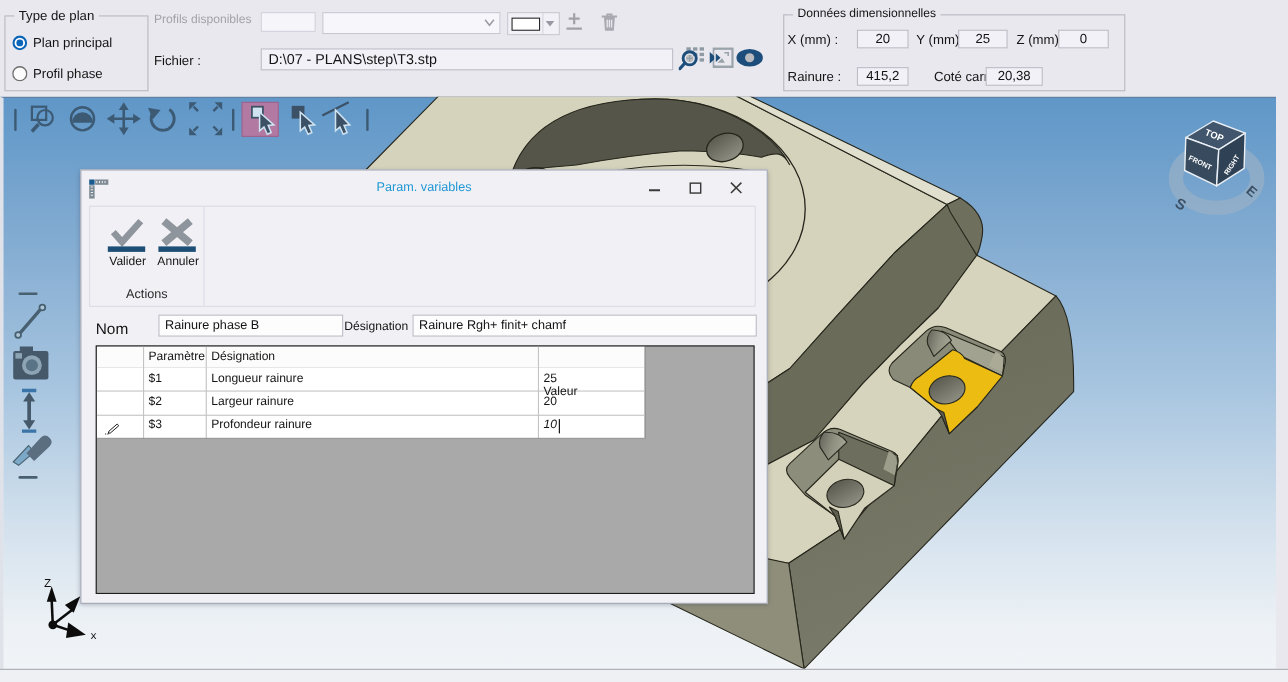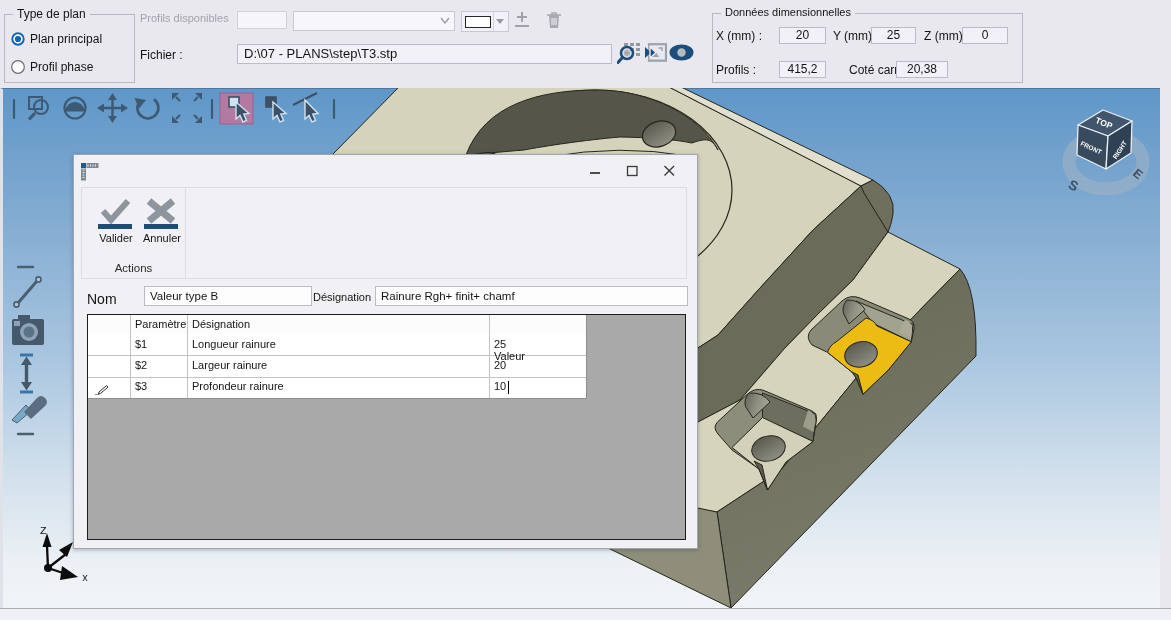--- a/index.html
+++ b/index.html
@@ -94,21 +94,21 @@
   </svg>
 
   <div class="gbox" style="left:712px;top:13px;width:309px;height:68px;">
     <span class="glabel" style="font-size:11px;text-align:center;">Données dimensionnelles</span>
     <span class="lbl" style="left:3px;top:15px;">X (mm) :</span>
     <div class="tb vlbl" style="left:66px;top:13px;width:45px;height:15px;line-height:15px;">20</div>
     <span class="lbl" style="left:120px;top:15px;">Y (mm)</span>
     <div class="tb vlbl" style="left:158px;top:13px;width:43px;height:15px;line-height:15px;">25</div>
     <span class="lbl" style="left:211px;top:15px;">Z (mm)</span>
     <div class="tb vlbl" style="left:249px;top:13px;width:44px;height:15px;line-height:15px;">0</div>
-    <span class="lbl" style="left:3px;top:49px;">Profils :</span>
+    <span class="lbl" style="left:3px;top:49px;">Rainure :</span>
     <div class="tb vlbl" style="left:66px;top:47px;width:45px;height:15px;line-height:15px;">415,2</div>
     <span class="lbl" style="left:136px;top:49px;">Coté carré :</span>
     <div class="tb vlbl" style="left:183px;top:47px;width:50px;height:15px;line-height:15px;">20,38</div>
   </div>
 </div>
 
 <div class="abs" style="left:0;top:88px;width:1160px;height:520px;
      background:linear-gradient(#5f97c8 0%,#7fa9d0 22%,#a6c4df 50%,#d3e1ed 75%,#ecf1f5 92%,#f1f4f7 100%);
      border-top:1px solid #53779c;border-left:3px solid #dfe3e9;box-sizing:border-box;">
 </div>
@@ -277,20 +277,21 @@
 
 <div class="abs" style="left:73px;top:154px;width:625px;height:395px;background:#f1f0f5;
      border:1px solid #9fa5b1;box-sizing:border-box;box-shadow:0 1px 4px rgba(60,60,80,.35);">
 
   <svg class="abs" style="left:7px;top:8px;" width="18" height="18">
     <rect x="0" y="0" width="5" height="5" fill="#1a5a8e"></rect>
     <rect x="5.5" y="0" width="12" height="5" fill="#7d8a93"></rect>
     <rect x="0" y="5.5" width="5" height="12" fill="#7d8a93"></rect>
     <path d="M7 1.5 L7 3.5 M9.5 1.5 L9.5 3.5 M12 1.5 L12 3.5 M14.5 1.5 L14.5 3.5 M1.5 7 L3.5 7 M1.5 9.5 L3.5 9.5 M1.5 12 L3.5 12 M1.5 14.5 L3.5 14.5" stroke="#fff" stroke-width="0.8"></path>
   </svg>
+  <div class="abs" style="left:0;top:10px;width:100%;text-align:center;font-size:11.5px;color:#1f97d4;">Param. variables</div>
   <svg class="abs" style="left:514px;top:9px;" width="16" height="14">
       <path d="M2 9 L12 9" stroke="#3a3a3a" stroke-width="1.8"></path>
     </svg>
   <svg class="abs" style="left:551px;top:9px;" width="16" height="14">
       <rect x="2.5" y="2.5" width="9.5" height="9" fill="none" stroke="#3a3a3a" stroke-width="1.3"></rect>
     </svg>
   <svg class="abs" style="left:588px;top:9px;" width="16" height="14">
       <path d="M2.5 2 L12 11.5 M12 2 L2.5 11.5" stroke="#3a3a3a" stroke-width="1.4"></path>
     </svg>
 
@@ -306,21 +307,21 @@
     <svg class="abs" style="left:61px;top:8px;" width="38" height="40">
       <path d="M6 5 L30 25 M30 5 L6 25" stroke="#8e959c" stroke-width="7" fill="none"></path>
       <rect x="1" y="28" width="34" height="5" fill="#1d4f76"></rect>
     </svg>
     <div class="abs" style="left:46px;top:44px;width:68px;text-align:center;font-size:11px;color:#141414;">Annuler</div>
     <div class="abs" style="left:0;top:74px;width:103px;text-align:center;font-size:11.5px;color:#2b2b2b;">Actions</div>
   </div>
 
   <span class="lbl" style="left:13px;top:136px;font-size:14px;">Nom</span>
   <div class="tb" style="left:70px;top:131px;width:166px;height:18px;line-height:18px;background:#fdfdfe;font-size:11.5px;">
-    <span style="margin-left:5px;">Valeur type B</span>
+    <span style="margin-left:5px;">Rainure phase B</span>
   </div>
   <span class="lbl" style="left:239px;top:136px;font-size:11px;">Désignation</span>
   <div class="tb" style="left:301px;top:131px;width:311px;height:18px;line-height:18px;background:#fdfdfe;font-size:11.5px;">
     <span style="margin-left:5px;">Rainure Rgh+ finit+ chamf</span>
   </div>
 
   <div class="abs" style="left:13px;top:159px;width:599px;height:226px;background:#a9a9a9;border:1px solid #1c1c1c;box-sizing:border-box;overflow:hidden;padding-left:32px;">
 
     <div class="abs" style="left:0;top:0;width:498px;height:19px;background:#fcfcfd;border-bottom:1px solid #9d9d9d;"></div>
     <div class="abs" style="left:0;top:19px;width:498px;height:65px;background:#fff;"></div>
@@ -339,21 +340,21 @@
     <span class="tlbl" style="left:406px;top:3px;margin-top:32px;">Valeur</span>
 
     <span class="tlbl" style="left:47px;top:23px;">$1</span>
       <span class="tlbl" style="left:104px;top:23px;">Longueur rainure</span>
       <span class="tlbl" style="left:406px;top:23px;">25</span>
     <span class="tlbl" style="left:47px;top:44px;">$2</span>
       <span class="tlbl" style="left:104px;top:44px;">Largeur rainure</span>
       <span class="tlbl" style="left:406px;top:44px;">20</span>
     <span class="tlbl" style="left:47px;top:65px;">$3</span>
       <span class="tlbl" style="left:104px;top:65px;">Profondeur rainure</span>
-      <span class="tlbl" style="left:406px;top:65px;">10</span>
+      <span class="tlbl" style="left:406px;top:65px;font-style:italic;">10</span>
     <div class="abs" style="left:420px;top:66px;width:1px;height:13px;background:#000;"></div>
 
     <svg class="abs" style="left:7px;top:69px;" width="16" height="13">
       <path d="M11.5 1.5 L13 3 L5.5 9.5 L3.5 10 L4 8 Z" fill="none" stroke="#1a1a1a" stroke-width="0.9"></path>
       <path d="M0.5 10.5 L1.5 10.5 M2.6 10.5 L3.6 10.5" stroke="#1a1a1a" stroke-width="1"></path>
     </svg>
   </div>
 </div>
 
 </body></html>

